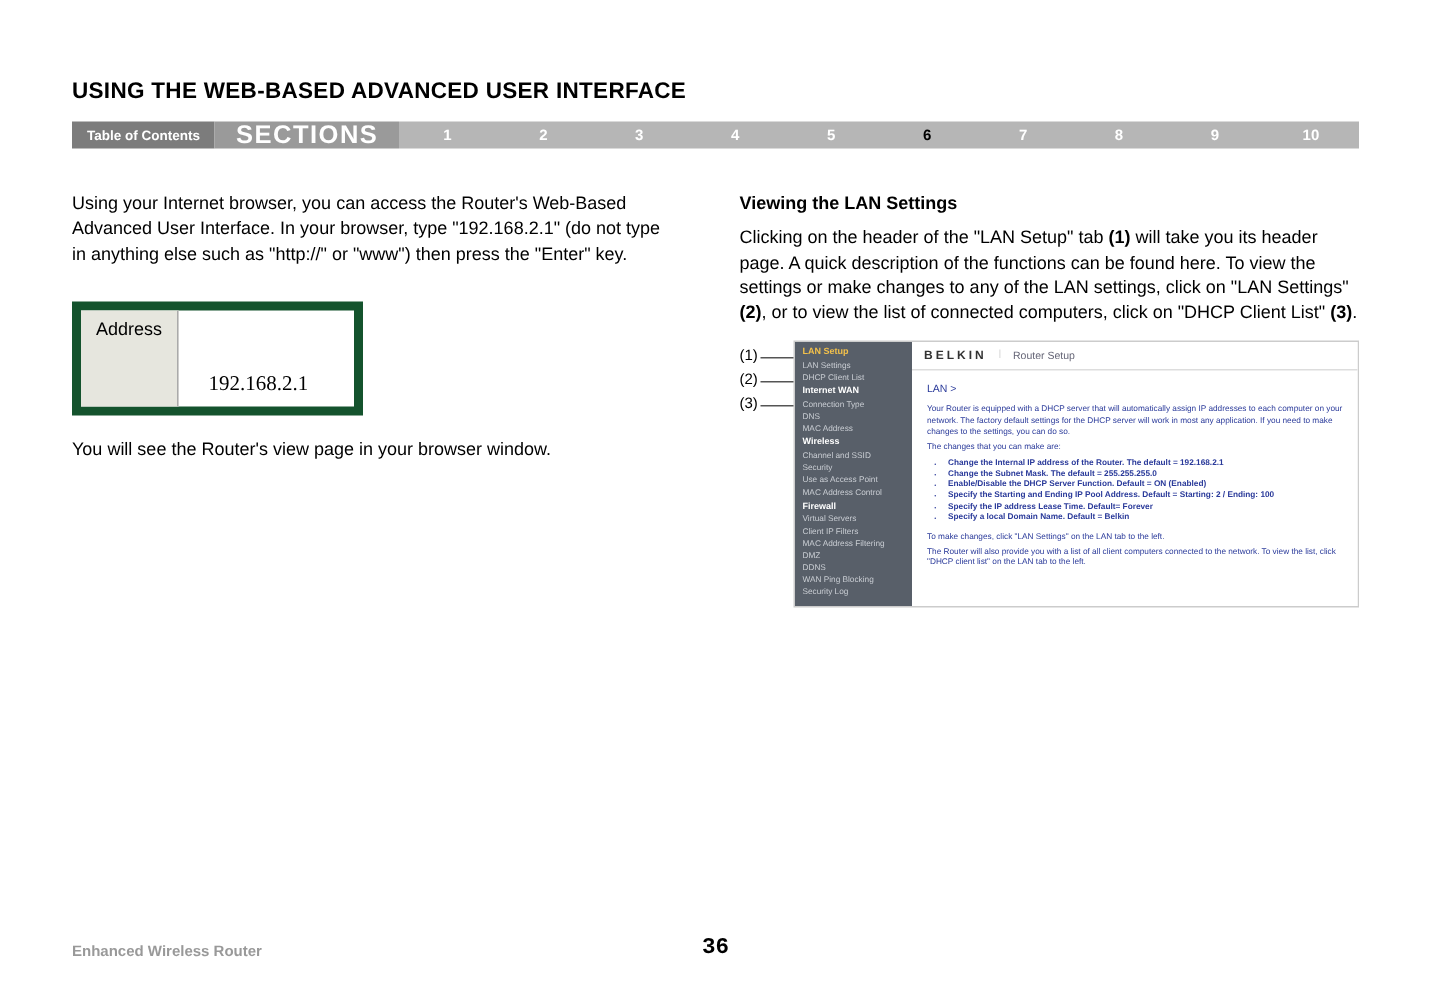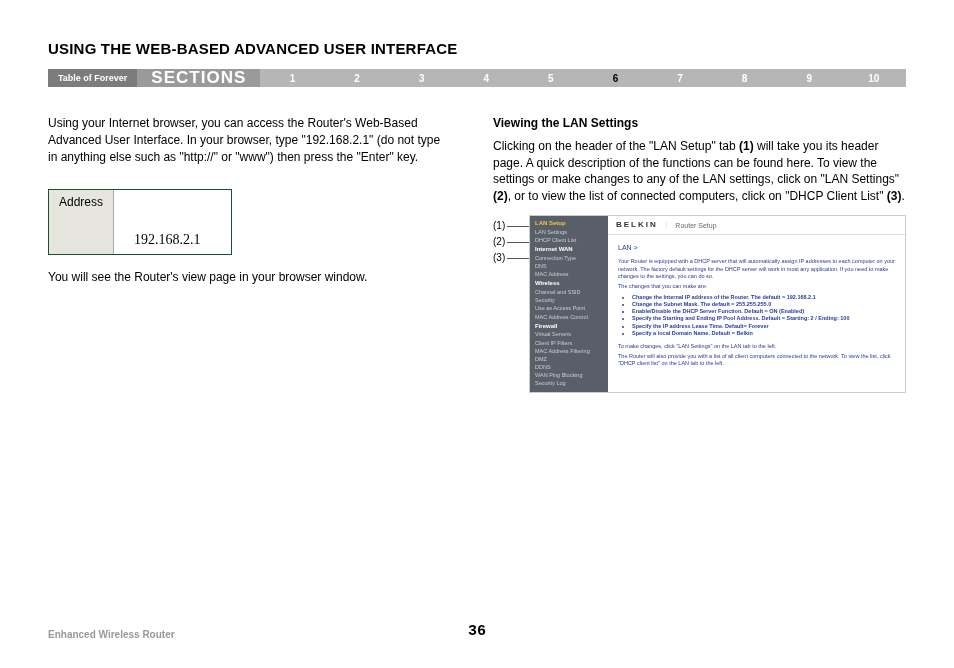--- a/index.html
+++ b/index.html
@@ -7,21 +7,21 @@
     padding: 0;
     font-family: Arial, Helvetica, sans-serif;
     background: #fff;
     color: #000;
     width: 954px;
     height: 668px;
     position: relative;
     box-sizing: border-box;
   }
   .page {
-    padding: 40px 48px 20px 48px;
+    padding: 52px 48px 20px 48px;
     box-sizing: border-box;
     height: 100%;
     position: relative;
   }
   .title {
     font-size: 15px;
     font-weight: bold;
     letter-spacing: 0.2px;
     margin-bottom: 12px;
   }
@@ -74,21 +74,21 @@
     font-size: 12px;
     line-height: 1.4;
   }
   .heading {
     font-weight: bold;
     font-size: 12px;
     margin-bottom: 6px;
   }
   .address-box {
     display: inline-flex;
-    border: 1px solid #14532d;
+    border: 6px solid #14532d;
     margin: 14px 0;
     font-size: 13px;
     text-align: center;
   }
   .address-label {
     background: #e6e6de;
     border-right: 1px solid #aaa;
     padding: 4px 10px;
     font-family: Tahoma, Arial, sans-serif;
     font-size: 12px;
@@ -184,21 +184,21 @@
   }
   .bold { font-weight: bold; }
 </style>
 </head>
 <body>
 
 <div class="page">
   <div class="title">USING THE WEB-BASED ADVANCED USER INTERFACE</div>
 
   <div class="navbar">
-    <div class="nav-toc">Table of Forever</div>
+    <div class="nav-toc">Table of Contents</div>
     <div class="nav-sections">SECTIONS</div>
     <div class="nav-nums">
       <div class="nav-num">1</div>
       <div class="nav-num">2</div>
       <div class="nav-num">3</div>
       <div class="nav-num">4</div>
       <div class="nav-num">5</div>
       <div class="nav-num active">6</div>
       <div class="nav-num">7</div>
       <div class="nav-num">8</div>

